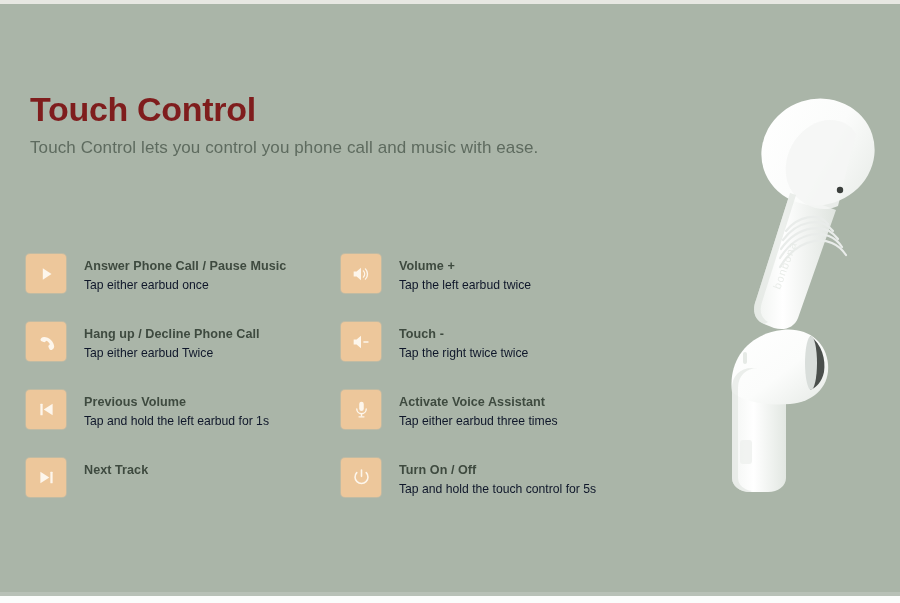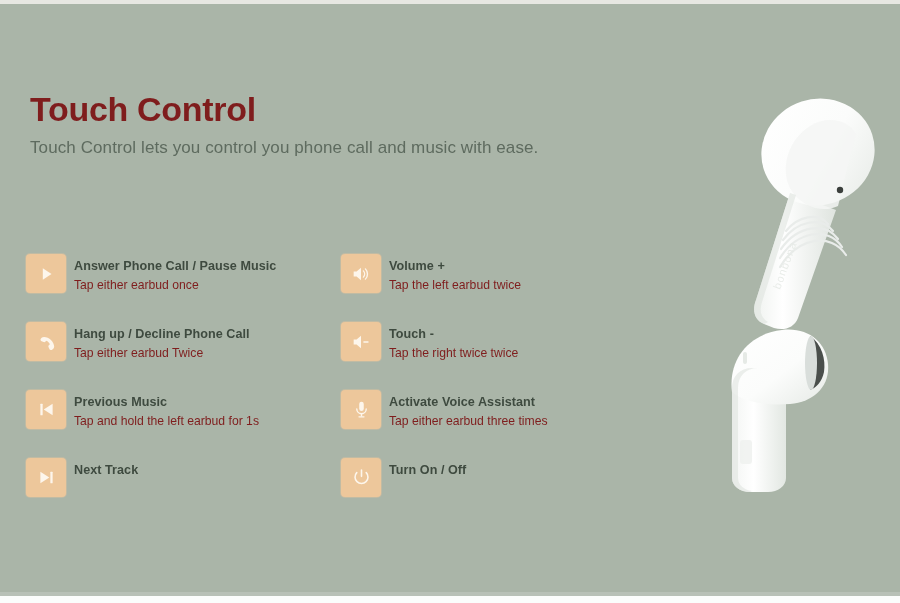--- a/index.html
+++ b/index.html
@@ -37,38 +37,38 @@
   
   #features{
     position:absolute;left:26px;top:254px;
     width:630px;
     display:grid;
     grid-template-columns:315px 315px;
     grid-auto-rows:68px;
   }
   .feature{
     display:flex;align-items:flex-start;
-    gap:8px;
+    gap:18px;
   }
   .tile{
     flex:0 0 auto;
     width:40px;height:39px;
     background:#edc79b;
     border-radius:4px;
     display:flex;align-items:center;justify-content:center;
     box-shadow:0 0 0 1px rgba(237,199,155,.35);
   }
   .tile svg{display:block;}
   .ftext{padding-top:2px;min-width:0;}
   .fhead{
     font-size:12.6px;font-weight:bold;color:#3e4a3f;
     line-height:16px;letter-spacing:.05px;white-space:nowrap;
   }
   .fdesc{
-    font-size:12.2px;color:#7f1d1d;
+    font-size:12.2px;color:#0f172a;
     line-height:17px;margin-top:3px;white-space:nowrap;
   }
 
   
   #earbuds{position:absolute;right:0;top:0;width:260px;height:603px;}
   #earbuds svg{display:block;}
 </style>
 </head>
 <body>
 
@@ -147,21 +147,21 @@
     <div class="feature">
       <span class="tile">
         <span>
           <svg width="21" height="21" viewBox="0 0 24 24">
             <rect x="5" y="5.4" width="2.6" height="13.2" rx=".6" fill="#fdf6ec"></rect>
             <path d="M19 5.4 L8.8 12 L19 18.6 Z" fill="#fdf6ec"></path>
           </svg>
         </span>
       </span>
       <span class="ftext">
-        <span class="fhead">Previous Music</span>
+        <span class="fhead">Previous Volume</span>
         <span class="fdesc" style="display:block">Tap and hold the left earbud for 1s</span>
       </span>
     </div>
 
     <div class="feature">
       <span class="tile">
         <span>
           <svg width="21" height="21" viewBox="0 0 24 24">
             <rect x="9.4" y="3.2" width="5.2" height="10.4" rx="2.6" fill="#fdf6ec"></rect>
             <path d="M6.6 11.4a5.4 5.4 0 0 0 10.8 0" stroke="#fdf6ec" stroke-width="1.6" fill="none" stroke-linecap="round"></path>
@@ -194,20 +194,21 @@
       <span class="tile">
         <span>
           <svg width="21" height="21" viewBox="0 0 24 24">
             <path d="M6.6 6.4a7.4 7.4 0 1 0 10.8 0" stroke="#fdf6ec" stroke-width="1.8" fill="none" stroke-linecap="round"></path>
             <rect x="11.1" y="2.6" width="1.8" height="9" rx=".9" fill="#fdf6ec"></rect>
           </svg>
         </span>
       </span>
       <span class="ftext">
         <span class="fhead">Turn On / Off</span>
+        <span class="fdesc" style="display:block">Tap and hold the touch control for 5s</span>
       </span>
     </div>
 
   </div>
 
   <div id="earbuds">
     <svg width="260" height="603" viewBox="0 0 260 603">
       <defs>
         <linearGradient id="budGrad" x1="0" y1="0" x2="1" y2="1">
           <stop offset="0" stop-color="#ffffff"></stop>

